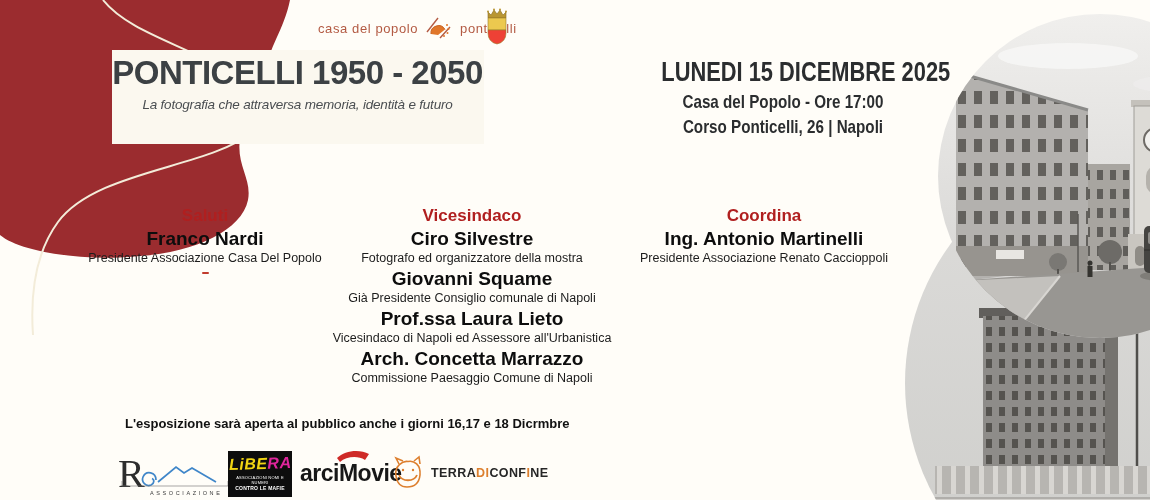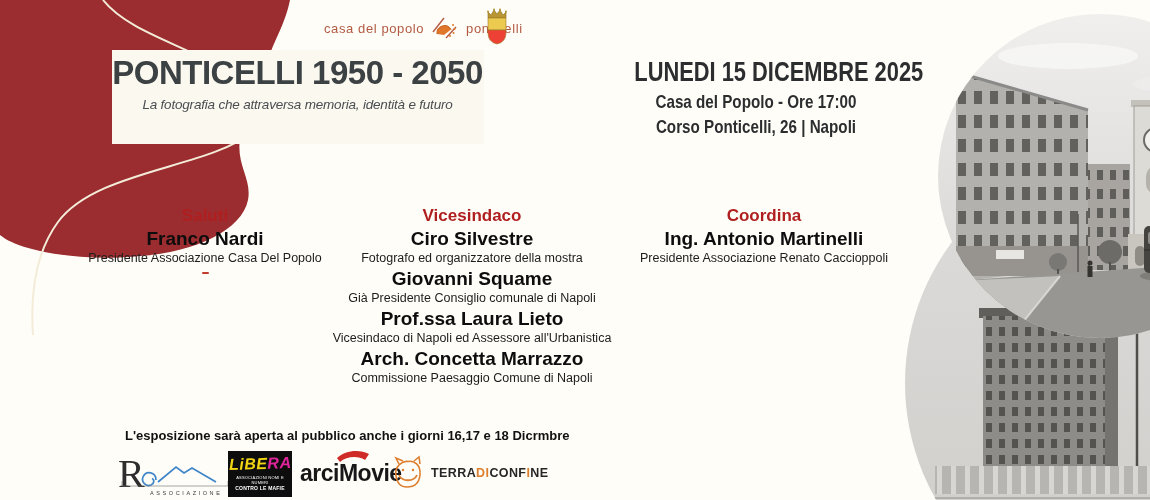--- a/index.html
+++ b/index.html
@@ -5,48 +5,48 @@
   html,body{margin:0;padding:0;background:#e9e9e9;}
   .poster{position:relative;width:1150px;height:500px;background:#fffdf8;overflow:hidden;
           font-family:"Liberation Sans",sans-serif;margin:0 auto;}
   .abs{position:absolute;}
 
   
   .blob-svg{left:0;top:0;pointer-events:none;}
 
   
   .brandrow{left:318px;top:16px;display:flex;align-items:center;gap:8px;
-            color:#b35a43;font-size:13px;letter-spacing:.6px;margin-left:6px;}
+            color:#b35a43;font-size:13px;letter-spacing:.6px;}
   .crest-svg{left:484px;top:8px;}
 
   
   .title-bg{left:112px;top:50px;width:372px;height:94px;background:#fbf8ef;}
   .titleblock{left:105px;top:54px;width:385px;text-align:center;}
   .main-title{margin:0;font-size:33px;font-weight:700;color:#3c4144;letter-spacing:-.5px;white-space:nowrap;}
   .subtitle{margin:5px 0 0;font-size:13.5px;color:#4a4e51;letter-spacing:-.2px;white-space:nowrap;font-style:italic;}
   .curated{margin:11px 0 0;font-size:14px;color:#3a3a3a;}
   .curated b{color:#1f1f1f;}
 
   
-  .eventblock{left:600px;top:56px;width:312px;text-align:center;color:#2b2d2f;}
+  .eventblock{left:627px;top:56px;width:312px;text-align:center;color:#2b2d2f;}
   .ev-date{font-size:28px;font-weight:700;white-space:nowrap;transform:scaleX(.78);letter-spacing:0;}
   .ev-line{font-size:19px;font-weight:700;white-space:nowrap;transform:scaleX(.8);margin-top:3px;}
 
   
   .col{position:absolute;top:206px;text-align:center;}
   .col-1{left:83px;width:244px;}
   .col-2{left:328px;width:288px;}
   .col-3{left:618px;width:292px;}
   .col-heading{font-size:17px;font-weight:700;color:#b01f1f;margin:0 0 2px;}
   .p-name{font-size:19px;font-weight:700;color:#0d0d0d;line-height:1.15;margin:0;}
   .p-role{font-size:12.5px;color:#1c1c1c;line-height:1.3;margin:0 0 2px;}
   .red-dash{left:202px;top:272px;width:7px;height:2px;background:#c23b2e;border-radius:1px;}
 
   
-  .note{left:125px;top:428px;font-size:13px;font-weight:700;color:#111;margin:0;}
+  .note{left:125px;top:416px;font-size:13px;font-weight:700;color:#111;margin:0;}
   .logo-rc{left:116px;top:452px;}
   .logo-libera{left:228px;top:451px;width:64px;height:46px;background:#0d0d0d;
                display:flex;flex-direction:column;align-items:center;justify-content:center;}
   .libera-main{font-style:italic;font-weight:700;font-size:16px;letter-spacing:.5px;transform:rotate(-2deg);line-height:1;}
   .libera-a{color:#f2d613;} .libera-b{color:#e0259c;}
   .libera-sub{color:#fff;font-size:4px;line-height:1.3;text-align:center;margin-top:3px;letter-spacing:.2px;}
   .libera-sub .l2{font-size:5px;font-weight:700;display:block;}
   .logo-arci{left:300px;top:460px;font-size:23px;font-weight:700;color:#171717;letter-spacing:-.5px;}
   .m-wrap{position:relative;display:inline-block;}
   .swoosh-svg{position:absolute;top:-11px;left:-3px;}

